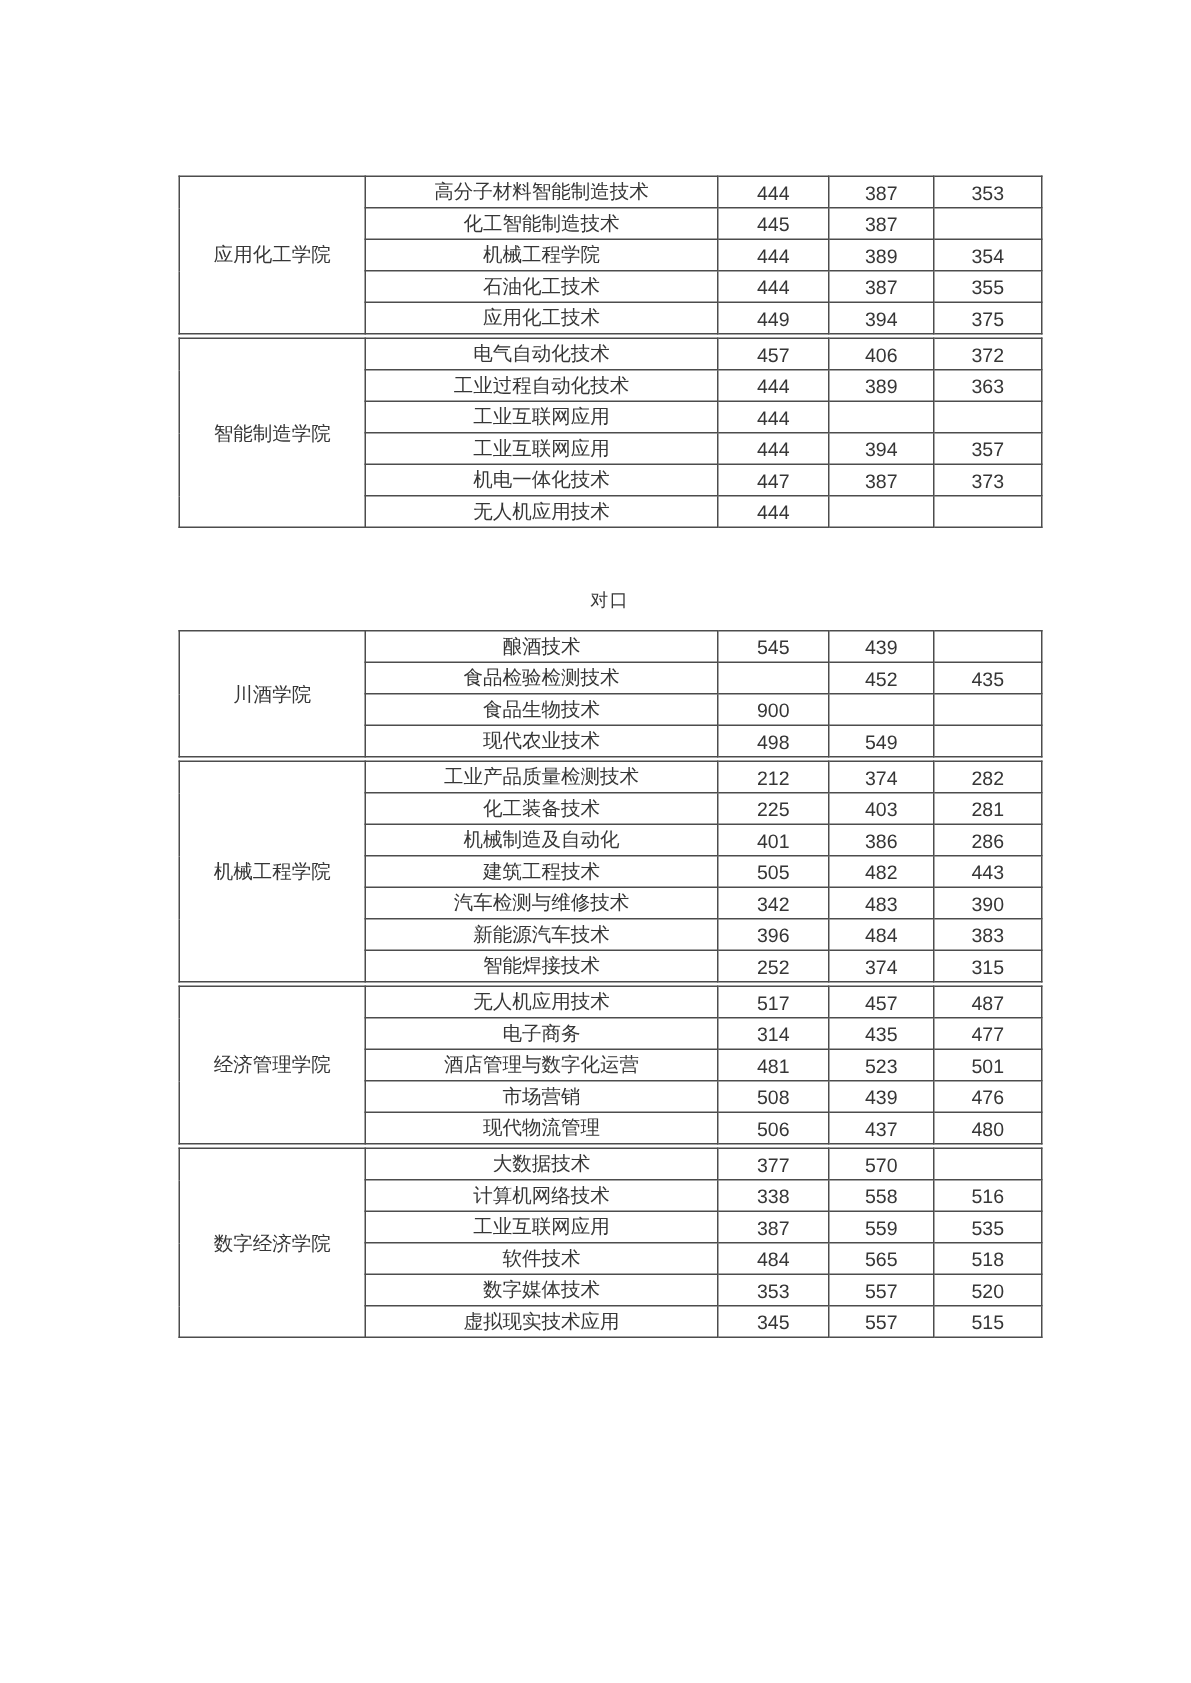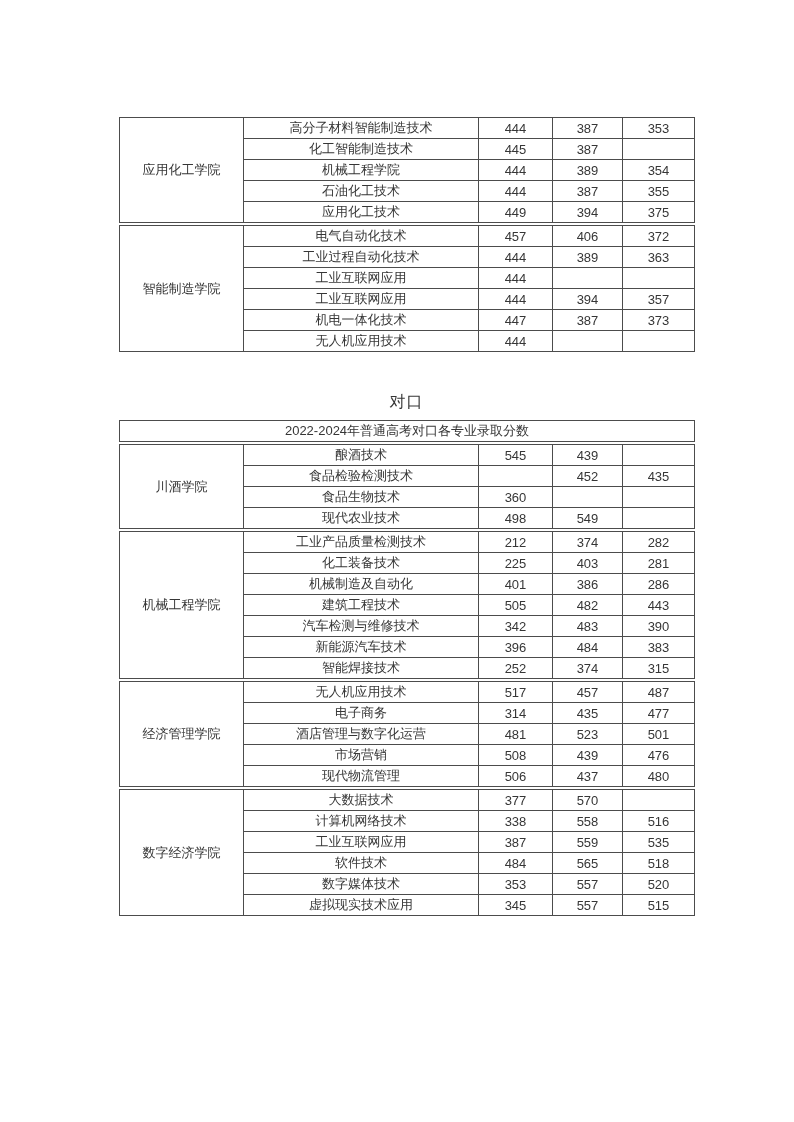--- a/index.html
+++ b/index.html
@@ -9,21 +9,21 @@
     position: relative;
     font-family: "Liberation Sans", "DejaVu Sans", sans-serif;
     color: #363636;
   }
   .page { position: absolute; inset: 0; background: #ffffff; }
   .tbl { position: absolute; left: 119px; width: 575px; }
   #table1 { top: 117px; }
   #table2 { top: 420px; }
   .section-title {
     position: absolute; left: 119px; width: 575px; top: 392px;
-    text-align: center; font-size: 16px; color: #363636;
+    text-align: center; font-size: 12px; color: #363636;
     letter-spacing: 1px;
   }
   table.block {
     border-collapse: collapse;
     table-layout: fixed;
     width: 575px;
     margin-bottom: 2px;
   }
   table.block td {
     border: 1px solid #4c4c4c;
@@ -131,34 +131,20 @@
             <td></td>
             <td></td>
           </tr>
         </tbody>
       </table>
     </div>
 
   <div class="section-title">对口</div>
 
   <div class="tbl" id="table2">
-    <table class="block">
-      <colgroup>
-        <col style="width:124px">
-          <col style="width:235px">
-          <col style="width:74px">
-          <col style="width:70px">
-          <col style="width:72px">
-      </colgroup>
-      <tbody>
-        <tr>
-          <td class="title-cell" colspan="5">2022-2024年普通高考对口各专业录取分数</td>
-        </tr>
-      </tbody>
-    </table>
 
   <table class="block">
         <colgroup>
           <col style="width: 124px;">
           <col style="width: 235px;">
           <col style="width: 74px;">
           <col style="width: 70px;">
           <col style="width: 72px;">
         </colgroup>
         <tbody>
@@ -170,21 +156,21 @@
             <td></td>
           </tr>
           <tr>
             <td>食品检验检测技术</td>
             <td></td>
             <td>452</td>
             <td>435</td>
           </tr>
           <tr>
             <td>食品生物技术</td>
-            <td>360</td>
+            <td>900</td>
             <td></td>
             <td></td>
           </tr>
           <tr>
             <td>现代农业技术</td>
             <td>498</td>
             <td>549</td>
             <td></td>
           </tr>
         </tbody>

